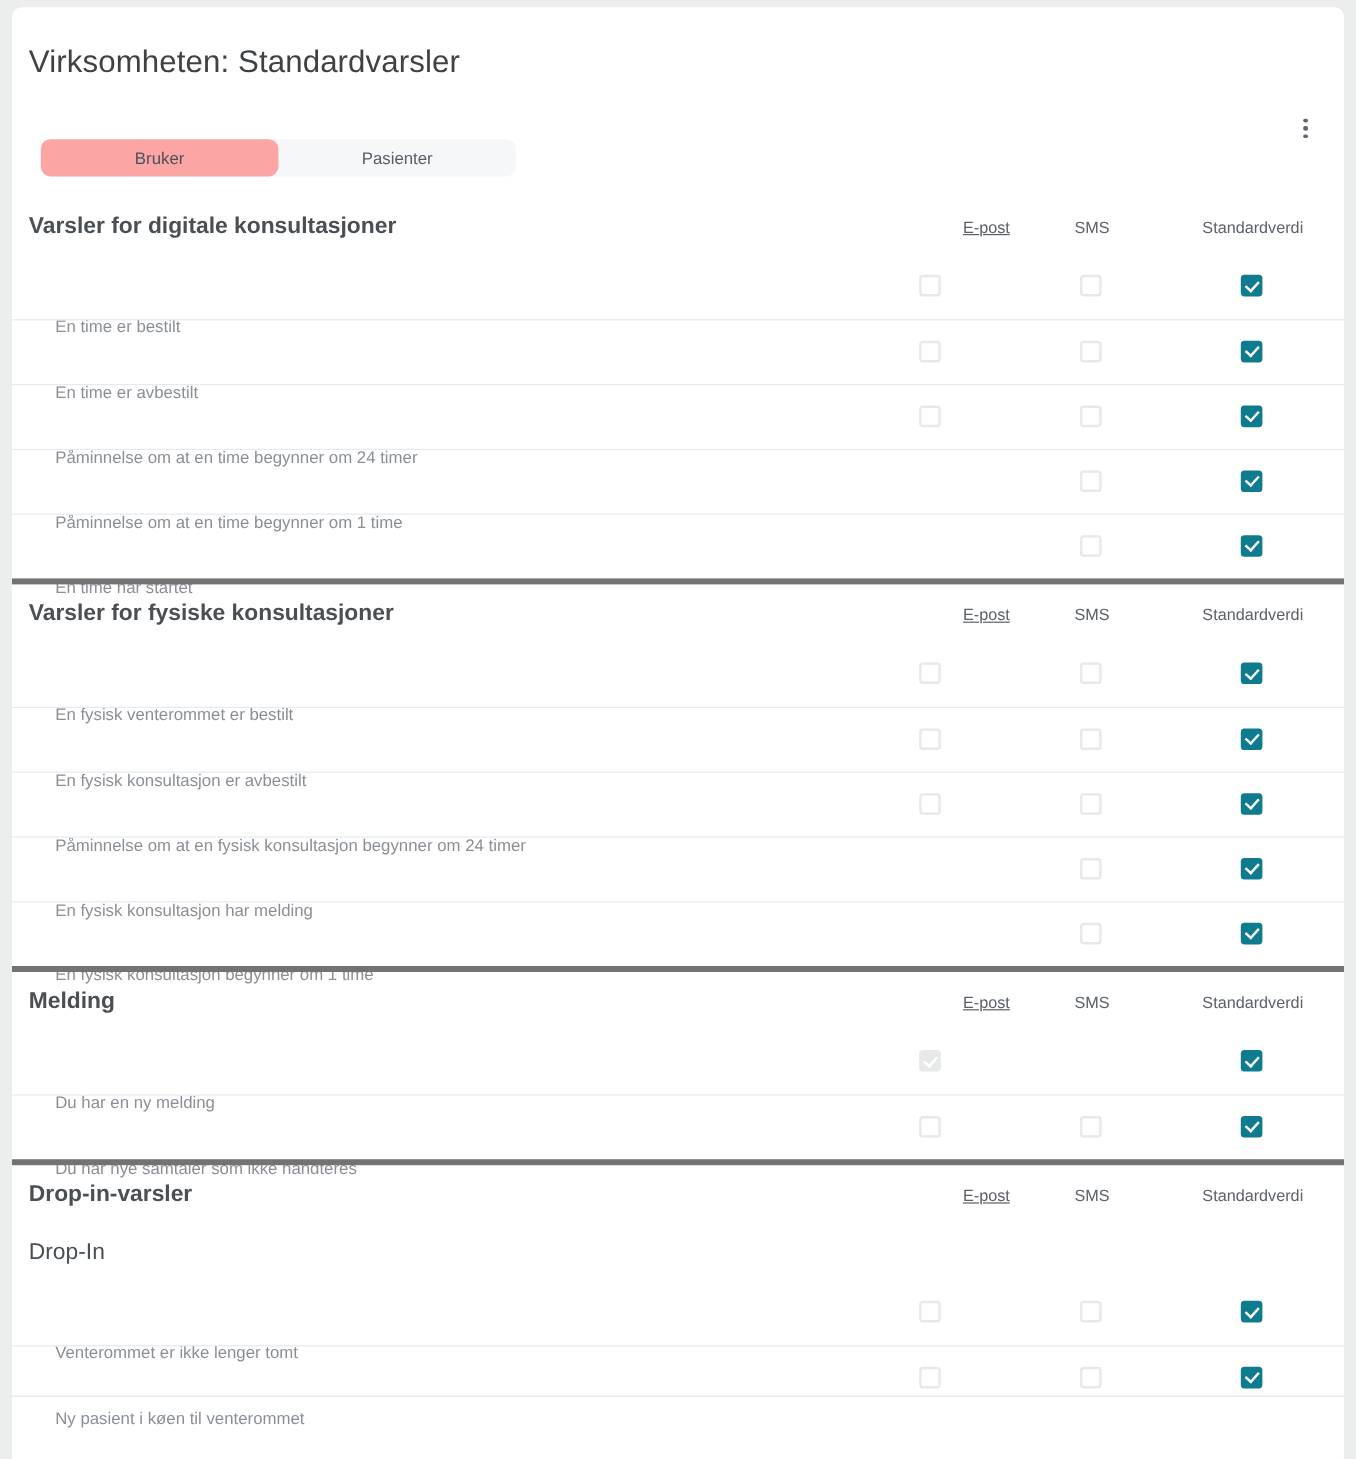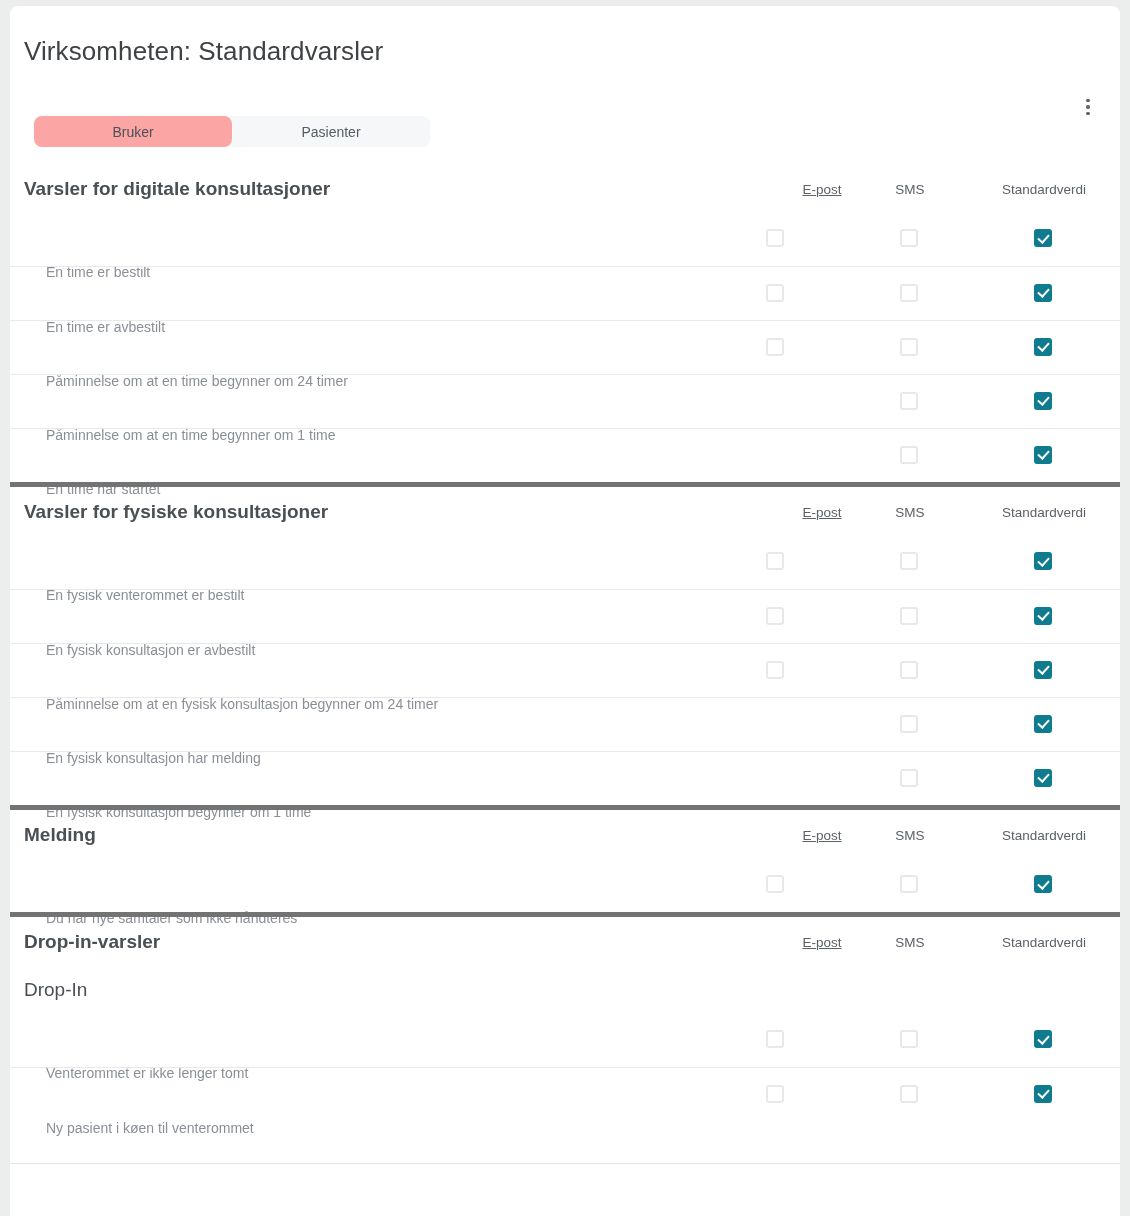--- a/index.html
+++ b/index.html
@@ -355,20 +355,30 @@
         </div>
       </div>
       <div class="section">
         <div class="section-head">
           <div class="section-title">Melding</div>
           <div class="col-head c-email">E-post</div>
           <div class="col-head c-sms">SMS</div>
           <div class="col-head c-std">Standardverdi</div>
         </div>
         <div class="row">
+          <div class="row-label">Du har en ny melding</div>
+          <div class="cb-slot c-email">
+            <span class="cb disabled-checked"></span>
+          </div>
+          <div class="cb-slot c-sms"></div>
+          <div class="cb-slot c-std">
+            <span class="cb checked"></span>
+          </div>
+        </div>
+        <div class="row">
           <div class="row-label">Du har nye samtaler som ikke håndteres</div>
           <div class="cb-slot c-email">
             <span class="cb unchecked"></span>
           </div>
           <div class="cb-slot c-sms">
             <span class="cb unchecked"></span>
           </div>
           <div class="cb-slot c-std">
             <span class="cb checked"></span>
           </div>

